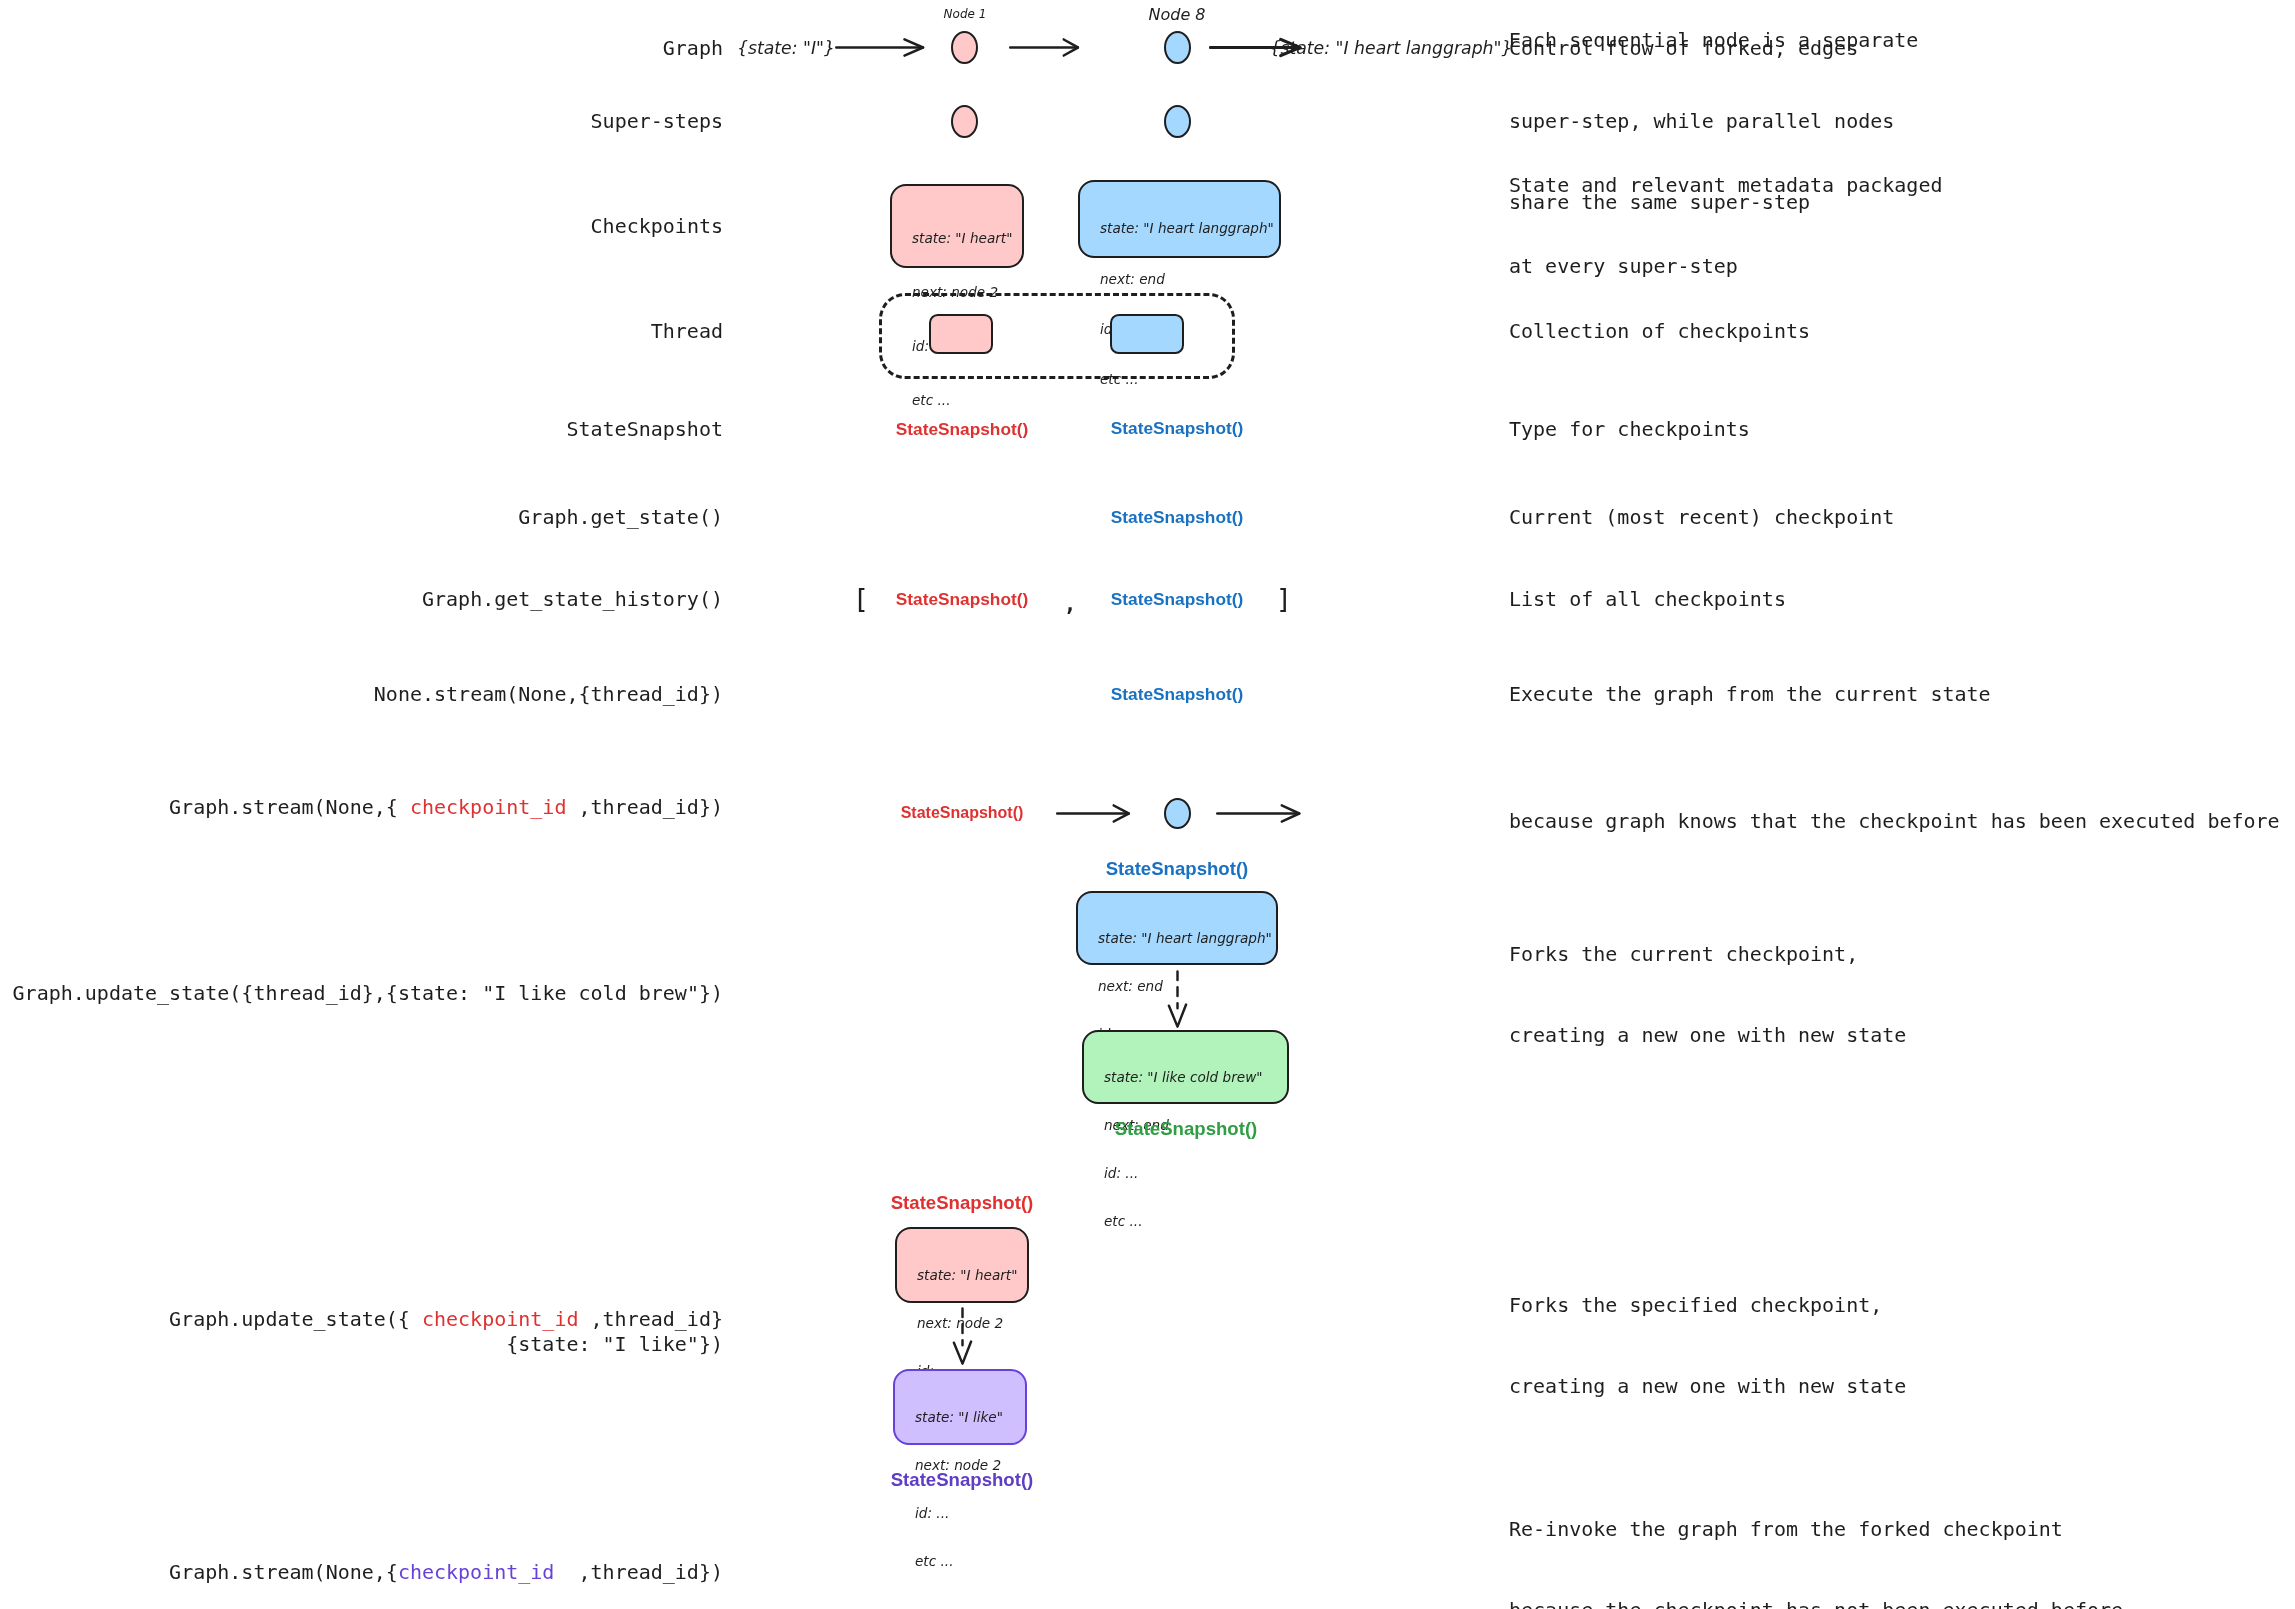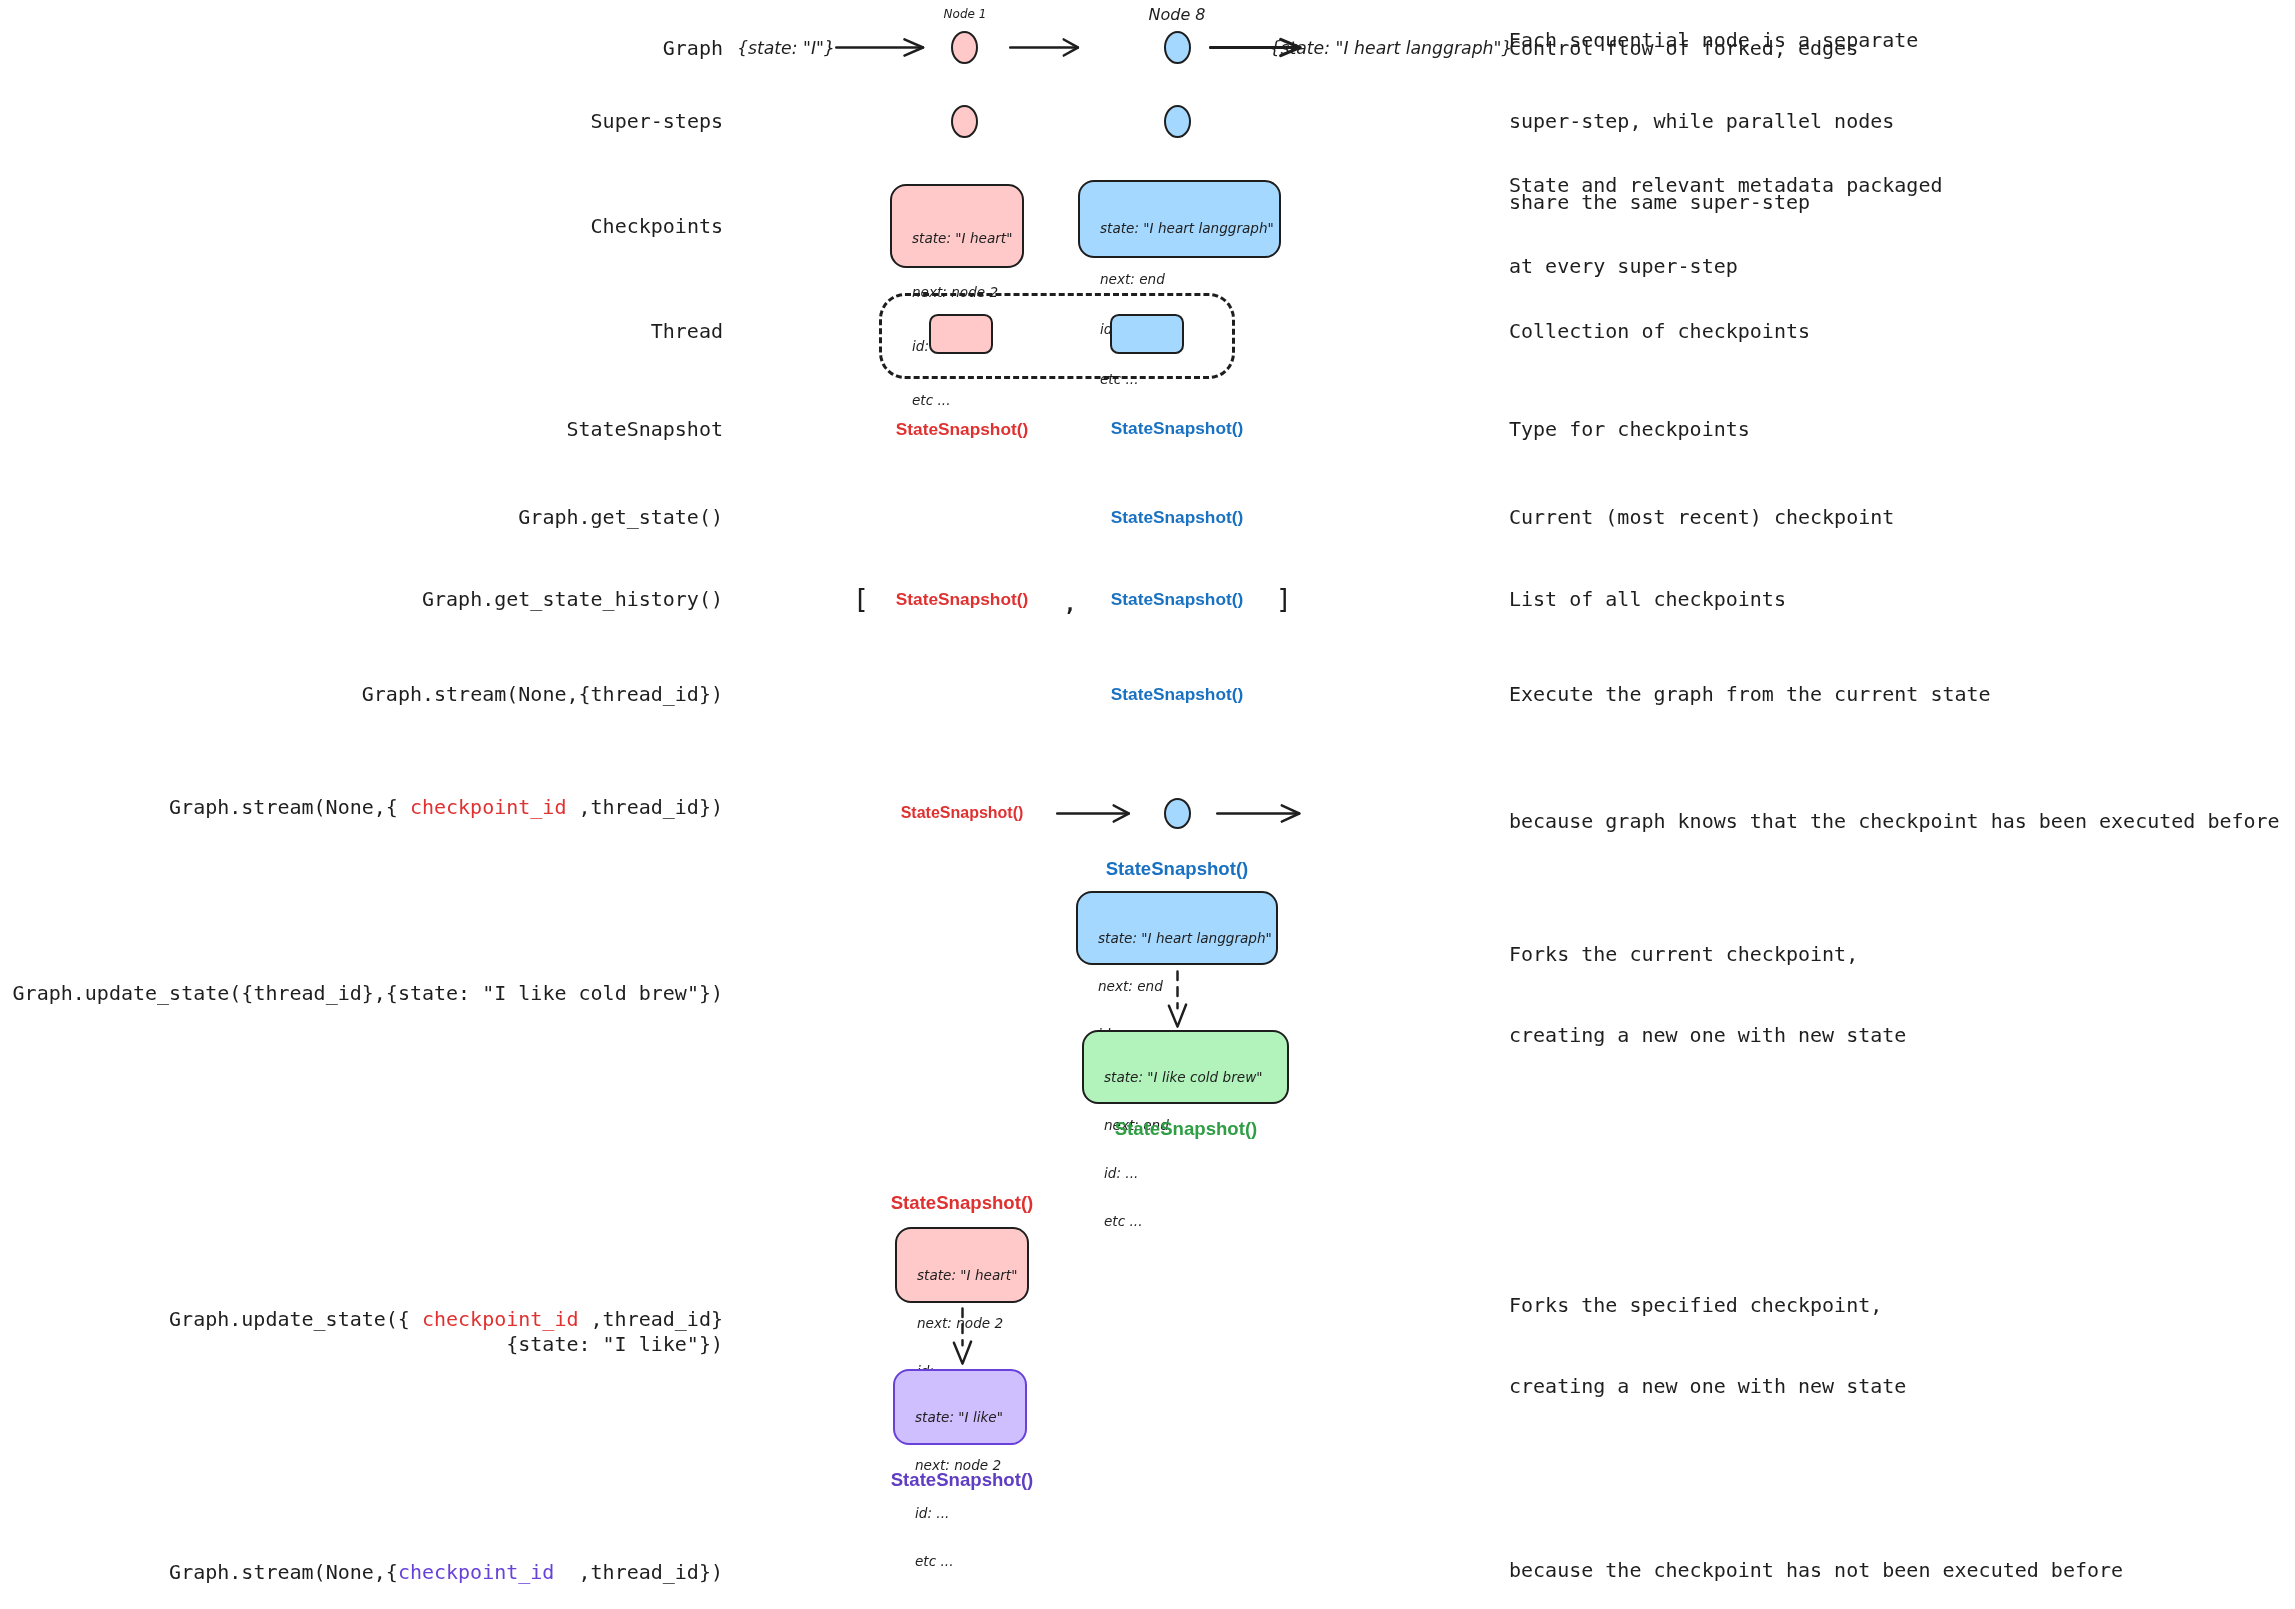--- a/index.html
+++ b/index.html
@@ -128,21 +128,21 @@
   <div class="rtext" style="top:517px;">Current (most recent) checkpoint</div>
 
   <div class="llabel" style="top:599px;">Graph.get_state_history()</div>
   <div class="bracket" style="left:861px;top:598px;">[</div>
   <div class="ss red" style="left:962px;top:599px;">StateSnapshot()</div>
   <div class="comma" style="left:1070px;top:604px;">,</div>
   <div class="ss blue" style="left:1177px;top:599px;">StateSnapshot()</div>
   <div class="bracket" style="left:1284px;top:598px;">]</div>
   <div class="rtext" style="top:599px;">List of all checkpoints</div>
 
-  <div class="llabel" style="top:694px;">Graph.stream(None,{thread_id})</div>
+  <div class="llabel" style="top:694px;">None.stream(None,{thread_id})</div>
   <div class="ss blue" style="left:1177px;top:694px;">StateSnapshot()</div>
   <div class="rtext" style="top:694px;">Execute the graph from the current state</div>
 
   <div class="llabel" style="top:807px;">
     <span>Graph.stream(None,{ </span><span class="red">checkpoint_id</span><span> ,thread_id})</span>
   </div>
   <div class="ss red" style="left:962px;top:813px;font-size:16px;">StateSnapshot()</div>
   <svg class="arrow-svg" style="left:1056px;top:801px;" width="77" height="25" viewBox="0 0 150 40" preserveAspectRatio="none">
       <path d="M2 20 H142" stroke-width="4"></path>
       <path d="M142 20 L112 7 M142 20 L112 33" stroke-width="4"></path>
@@ -204,17 +204,18 @@
   <div class="ss big purple" style="left:962px;top:1480px;">StateSnapshot()</div>
   <div class="rtext" style="top:1346px;">
     <span class="rline">Forks the specified checkpoint,</span>
     <span class="rline">creating a new one with new state</span>
   </div>
 
   <div class="llabel" style="top:1572px;">
     <span>Graph.stream(None,{</span><span class="purple2">checkpoint_id</span><span>  ,thread_id})</span>
   </div>
   <div class="rtext" style="top:1570px;">
+    <span class="rline">Re-invoke the graph from the forked checkpoint</span>
     <span class="rline">because the checkpoint has not been executed before</span>
   </div>
 
 </div>
 
 
 </body></html>

